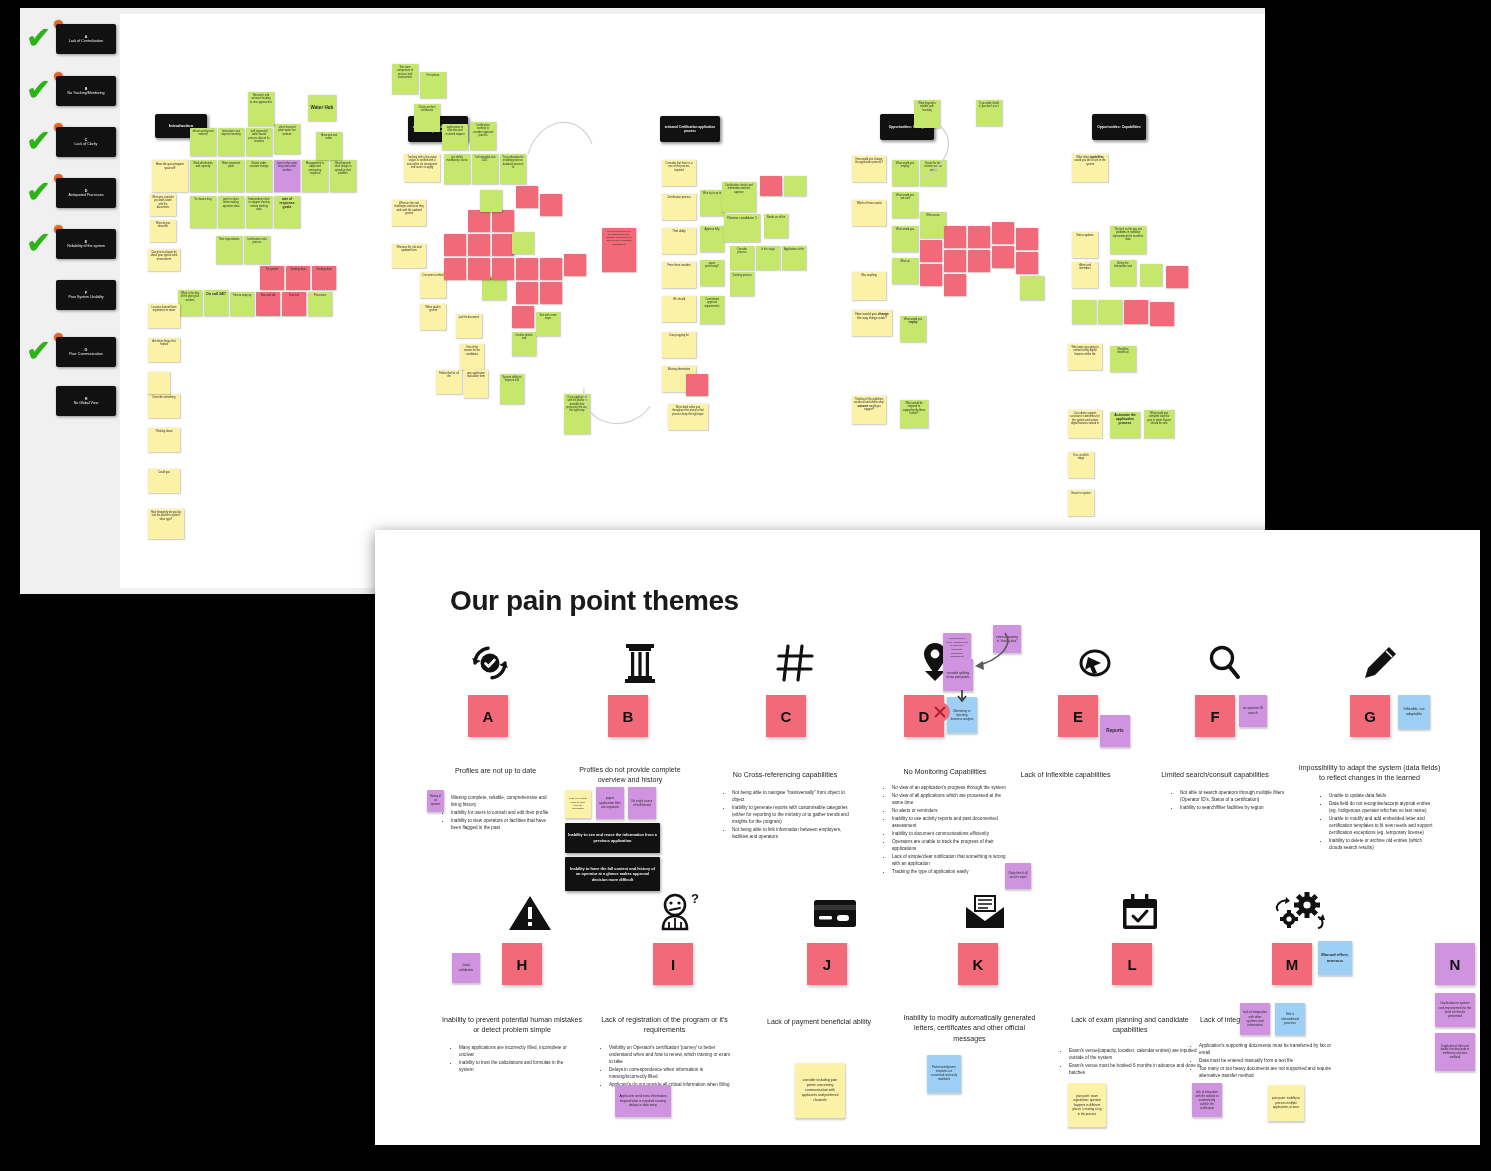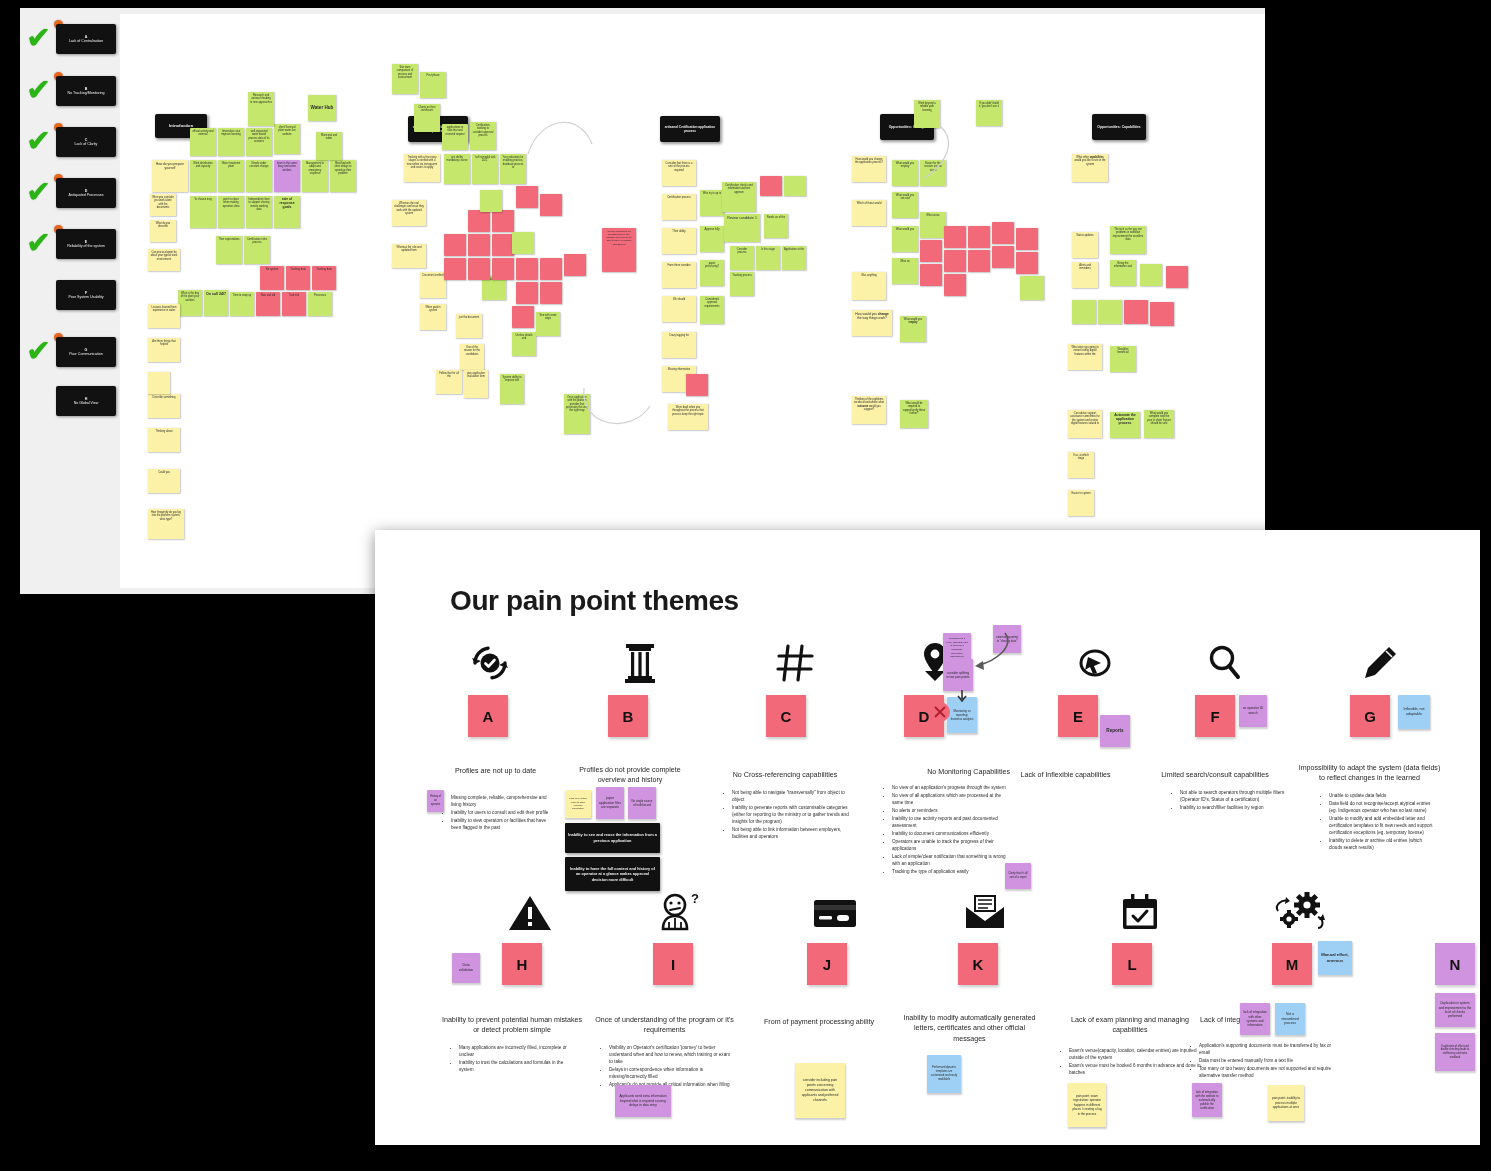--- a/index.html
+++ b/index.html
@@ -382,21 +382,21 @@
 
   <div class="theme" style="left:530px;top:105px">
     <div class="th-icon">
       <svg width="34" height="46" viewBox="0 0 34 46">
         <path d="M17 3a11 11 0 0 0-11 11c0 8 11 20 11 20s11-12 11-20A11 11 0 0 0 17 3z" fill="#111"></path>
         <circle cx="17" cy="14" r="4.4" fill="#fff"></circle>
         <path d="M7 31l10 10 10-10z" fill="#111"></path>
       </svg>
     </div>
     <div class="th-letter" style="left:-1px;top:60px">D</div>
-    <div class="th-head" style="left:-25px;top:132px;width:130px;text-align:right">No Monitoring Capabilities</div>
+    <div class="th-head" style="left:-25px;top:132px;width:130px;text-align:center">No Monitoring Capabilities</div>
     <ul class="th-bullets" style="left:-20px;top:150px;width:118px">
       <li>No view of an application's progress through the system</li>
       <li>No view of all applications which are processed at the same time</li>
       <li>No alerts or reminders</li>
       <li>Inability to use activity reports and past documented assessment</li>
       <li>Inability to document communications efficiently</li>
       <li>Operators are unable to track the progress of their applications</li>
       <li>Lack of simple/clear notification that something is wrong with an application</li>
       <li>Tracking the type of application easily</li>
     </ul>
@@ -489,40 +489,40 @@
         <circle cx="20" cy="14" r="10" fill="none" stroke="#111" stroke-width="2.6"></circle>
         <circle cx="16" cy="12" r="1.6" fill="#111"></circle>
         <circle cx="24" cy="12" r="1.6" fill="#111"></circle>
         <path d="M15 19 L25 17" stroke="#111" stroke-width="2" stroke-linecap="round"></path>
         <path d="M8 38 C8 29 13 25 20 25 C27 25 32 29 32 38z" fill="none" stroke="#111" stroke-width="2.6"></path>
         <path d="M20 27 L20 38 M14 31 L14 38 M26 31 L26 38" stroke="#111" stroke-width="1.8"></path>
         <text x="36" y="12" font-size="13" font-weight="700" fill="#111" font-family="Liberation Sans, sans-serif">?</text>
       </svg>
     </div>
     <div class="th-letter" style="left:3px;top:58px">I</div>
-    <div class="th-head" style="left:-58px;top:130px;width:145px">Once of understanding of the program or it's requirements</div>
+    <div class="th-head" style="left:-58px;top:130px;width:145px">Lack of registration of the program or it's requirements</div>
     <ul class="th-bullets" style="left:-48px;top:160px;width:125px">
       <li>Visibility on Operator's certification 'journey' to better understand when and how to renew, which training or exam to take</li>
       <li>Delays in correspondence when information is missing/incorrectly filled</li>
       <li>Applicant's do not provide all critical information when filling</li>
     </ul>
     <div class="tn tn-purple" style="left:-35px;top:200px;width:56px;height:32px;font-size:3.2px">Applicants send extra information beyond what is required causing delays in data entry</div>
   </div>
 
   <div class="theme" style="left:430px;top:355px">
     <div class="th-icon">
       <svg width="48" height="36" viewBox="0 0 48 36">
         <rect x="3" y="5" width="42" height="27" rx="2.5" fill="#111"></rect>
         <rect x="3" y="10" width="42" height="5" fill="#fff" opacity="0.15"></rect>
         <rect x="8" y="21" width="13" height="3.6" rx="1.4" fill="#fff"></rect>
         <rect x="26" y="20" width="12" height="6" rx="3" fill="#fff"></rect>
       </svg>
     </div>
     <div class="th-letter" style="left:2px;top:58px">J</div>
-    <div class="th-head" style="left:-56px;top:132px;width:140px">From of payment processing ability</div>
+    <div class="th-head" style="left:-56px;top:132px;width:140px">Lack of payment beneficial ability</div>
     <div class="tn tn-yellow" style="left:-10px;top:178px;width:50px;height:55px;font-size:3.4px">consider including pain points concerning communication with applicants and preferred channels</div>
   </div>
 
   <div class="theme" style="left:580px;top:355px">
     <div class="th-icon">
       <svg width="44" height="40" viewBox="0 0 44 40">
         <rect x="12" y="3" width="20" height="15" fill="#fff" stroke="#111" stroke-width="2"></rect>
         <path d="M15 7 L29 7 M15 11 L29 11 M15 15 L25 15" stroke="#111" stroke-width="1.6"></path>
         <path d="M3 14 L22 28 L41 14 L41 35 L3 35z" fill="#111"></path>
       </svg>
@@ -536,21 +536,21 @@
     <div class="th-icon">
       <svg width="44" height="42" viewBox="0 0 44 42">
         <rect x="13" y="2" width="3.4" height="8" fill="#111"></rect>
         <rect x="27" y="2" width="3.4" height="8" fill="#111"></rect>
         <rect x="5" y="7" width="34" height="30" rx="2" fill="#111"></rect>
         <rect x="8.5" y="16" width="27" height="17.5" fill="#fff"></rect>
         <path d="M15 24 L20 29 L29 19" stroke="#111" stroke-width="3" fill="none" stroke-linecap="round" stroke-linejoin="round"></path>
       </svg>
     </div>
     <div class="th-letter" style="left:2px;top:58px">L</div>
-    <div class="th-head" style="left:-45px;top:130px;width:130px">Lack of exam planning and managing capabilities</div>
+    <div class="th-head" style="left:-45px;top:130px;width:130px">Lack of exam planning and candidate capabilities</div>
     <ul class="th-bullets" style="left:-48px;top:163px;width:140px">
       <li>Exam's venue(capacity, location, calendar entries) are inputted outside of the system</li>
       <li>Exam's venue must be booked 6 months in advance and done in batches</li>
     </ul>
     <div class="tn tn-yellow" style="left:-42px;top:198px;width:38px;height:44px;font-size:3px">pain point: exam registration: operator happens in different places / creating a lag in the process</div>
   </div>
 
   <div class="theme" style="left:895px;top:355px">
     <div class="th-icon">
       <svg width="56" height="44" viewBox="0 0 56 44">

